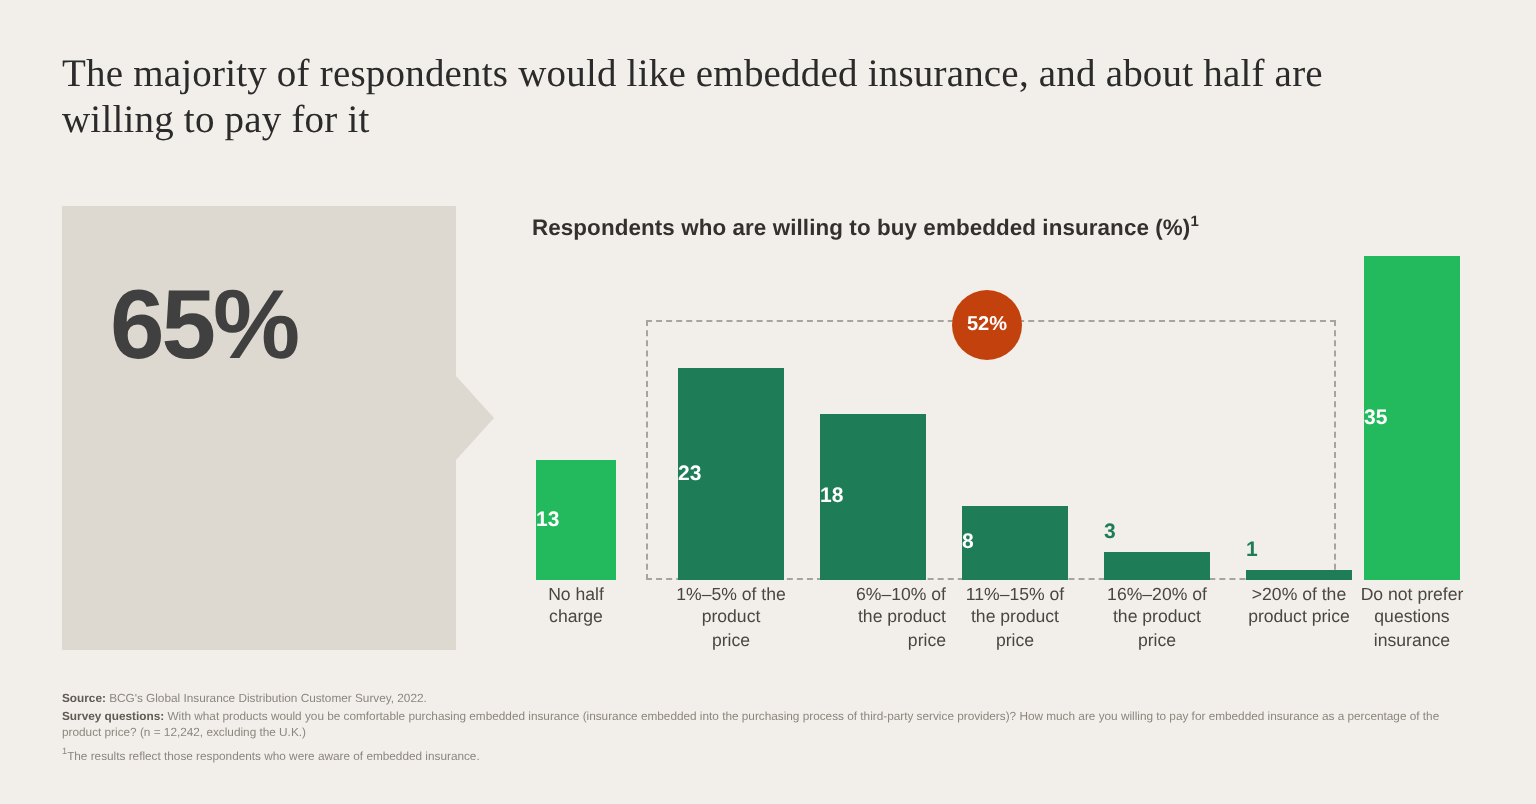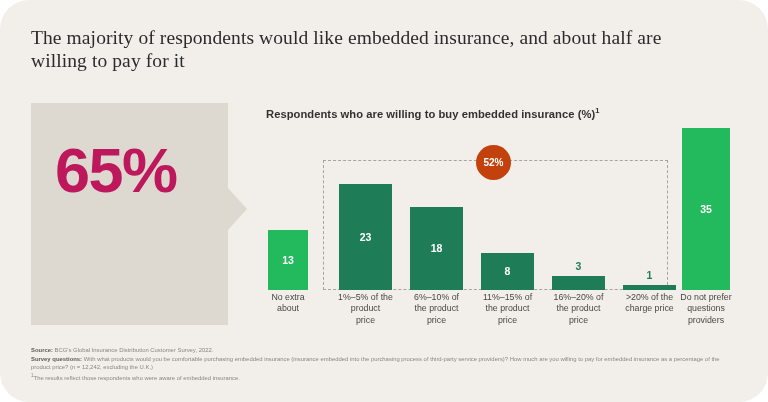--- a/index.html
+++ b/index.html
@@ -4,21 +4,20 @@
 <style>
   * { margin:0; padding:0; box-sizing:border-box; }
   html,body { background:#ffffff; }
   body { font-family:"Liberation Sans", sans-serif; }
 
   #slide {
     position:relative;
     width:768px; height:402px;
     background:#f2efeb;
     overflow:hidden;
-    border-radius:29px;
   }
 
   
   #title {
     position:absolute;
     left:31px; top:26px; width:690px;
     font-family:"Liberation Serif", serif;
     font-size:19.5px;
     line-height:23px;
     color:#2b2b2b;
@@ -36,23 +35,23 @@
     position:absolute;
     left:228px; top:188px;
     width:0; height:0;
     border-top:21px solid transparent;
     border-bottom:21px solid transparent;
     border-left:19px solid #ded9d0;
   }
   #bigStat {
     position:absolute;
     left:24px; top:36px;
-    font-size:63px;
-    font-weight:bold;
-    color:#be185d;
+    font-size:49px;
+    font-weight:bold;
+    color:#404040;
     letter-spacing:-1.5px;
     line-height:1;
   }
   #statCaption {
     position:absolute;
     left:54px; top:108px; width:135px;
     font-size:11px;
     font-weight:bold;
     line-height:15.5px;
     color:#33312e;
@@ -91,21 +90,21 @@
   .bar {
     position:absolute;
     bottom:0; left:0;
     width:100%;
     background:#1e7d57;
   }
   .bar.light { background:#22ba5c; }
   .bar-val {
     position:absolute;
     width:100%;
-    text-align:center;
+    text-align:left;
     font-size:10.5px;
     font-weight:bold;
     color:#ffffff;
   }
   .bar-val.outside { color:#1e7d57; }
 
   #badge52 {
     position:absolute;
     left:218px; top:17px;
     width:35px; height:35px;
@@ -192,51 +191,51 @@
         <div class="bar-slot" style="left: 424px; width: 48px;">
           <div class="bar light" style="height: 162px; background: rgb(34, 186, 92);"></div>
           <div class="bar-val" style="bottom: 75px;">35</div>
         </div>
       </div>
     <div id="badge52">52%</div>
   </div>
 
   <div id="xlabels">
       <div class="xlab" style="left: 0px; width: 60px;">
-        <div>No extra</div>
-        <div>about</div>
+        <div>No half</div>
+        <div>charge</div>
       </div>
       <div class="xlab" style="left: 71px; width: 73px; text-align: center;">
         <div>1%–5% of the</div>
         <div>product</div>
         <div>price</div>
       </div>
-      <div class="xlab" style="left: 142px; width: 73px;">
+      <div class="xlab" style="left: 142px; width: 73px; text-align: right;">
         <div>6%–10% of</div>
         <div>the product</div>
         <div>price</div>
       </div>
       <div class="xlab" style="left: 213px; width: 73px;">
         <div>11%–15% of</div>
         <div>the product</div>
         <div>price</div>
       </div>
       <div class="xlab" style="left: 284px; width: 73px;">
         <div>16%–20% of</div>
         <div>the product</div>
         <div>price</div>
       </div>
       <div class="xlab" style="left: 355px; width: 73px;">
         <div>&gt;20% of the</div>
-        <div>charge price</div>
+        <div>product price</div>
       </div>
       <div class="xlab" style="left: 414px; width: 68px;">
         <div>Do not prefer</div>
         <div>questions</div>
-        <div>providers</div>
+        <div>insurance</div>
       </div>
     </div>
 
   <div id="notes">
     <span class="ln"><b>Source:</b><span> BCG's Global Insurance Distribution Customer Survey, 2022.</span></span>
     <span class="ln"><b>Survey questions:</b><span> With what products would you be comfortable purchasing embedded insurance (insurance embedded into the purchasing process of third-party service providers)? How much are you willing to pay for embedded insurance as a percentage of the product price? (n = 12,242, excluding the U.K.)</span></span>
     <span class="ln"><sup>1</sup><span>The results reflect those respondents who were aware of embedded insurance.</span></span>
   </div>
 
 </div>

